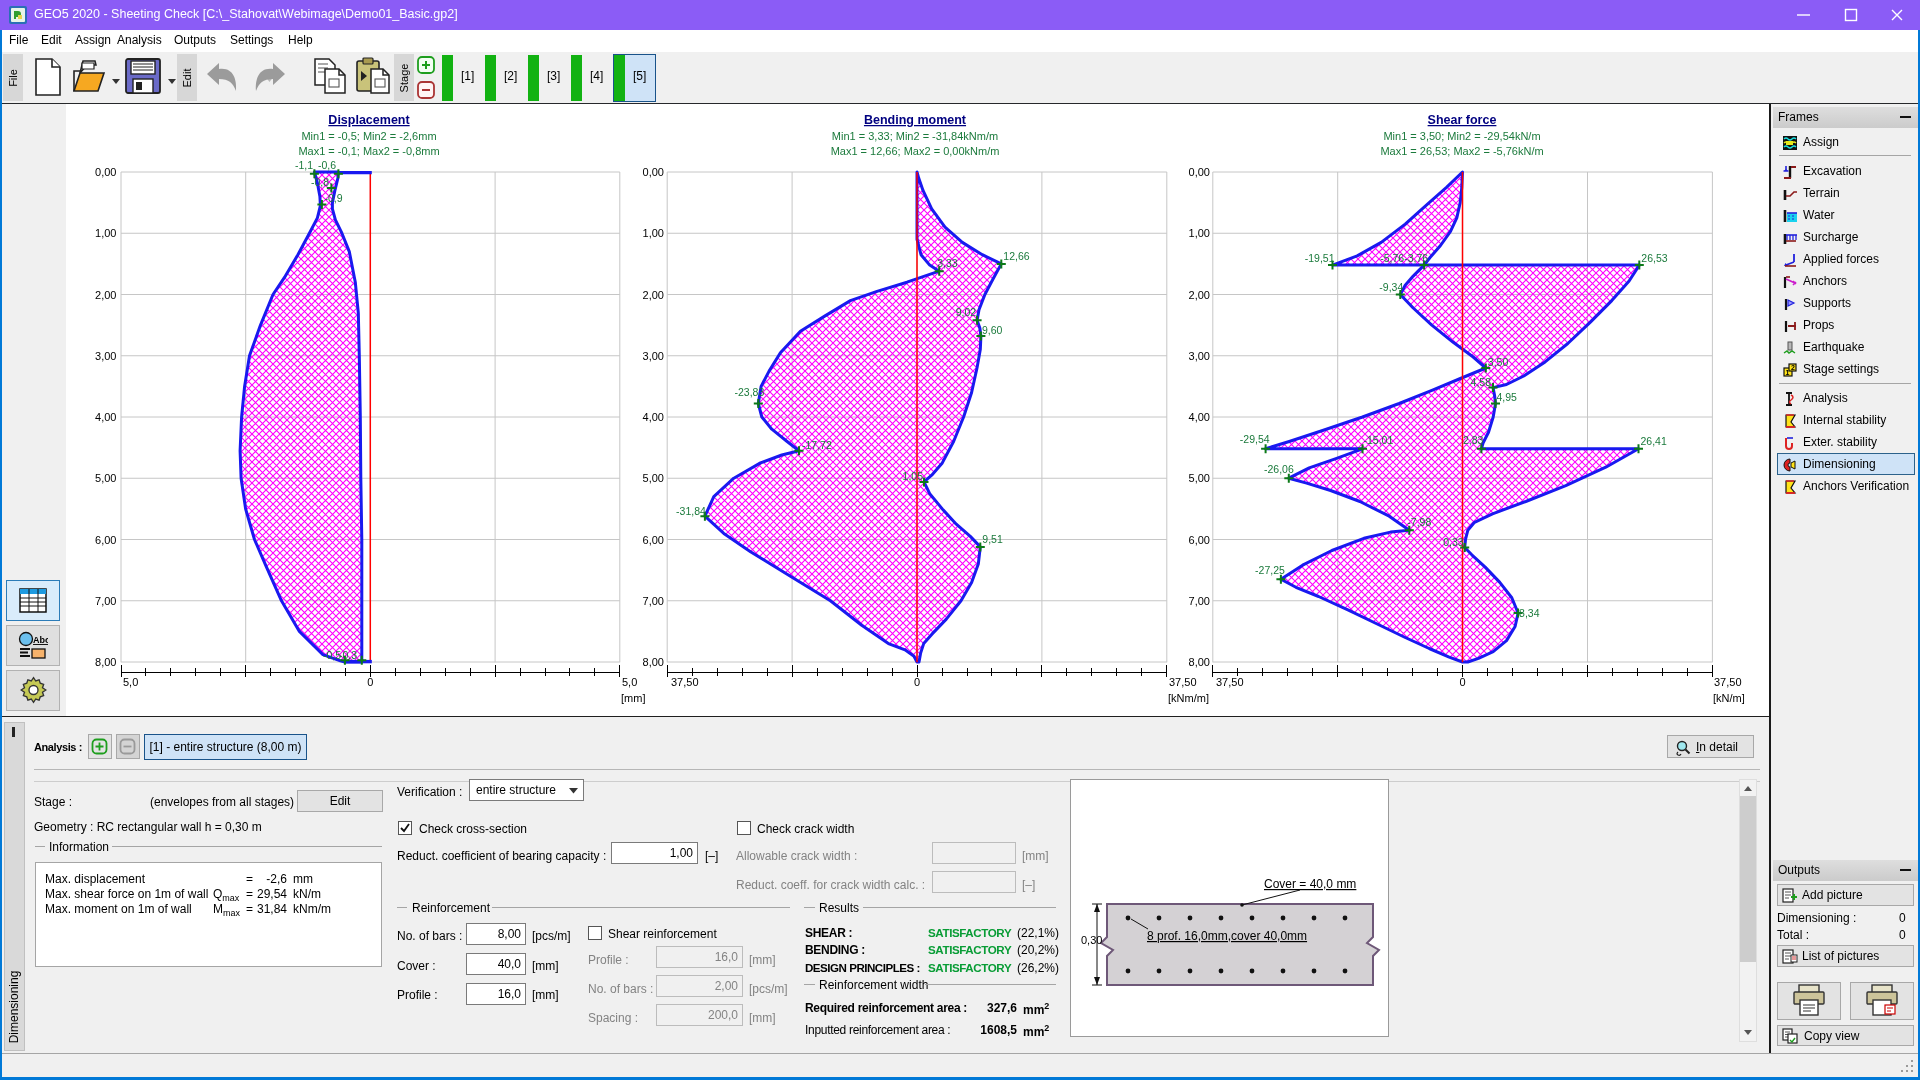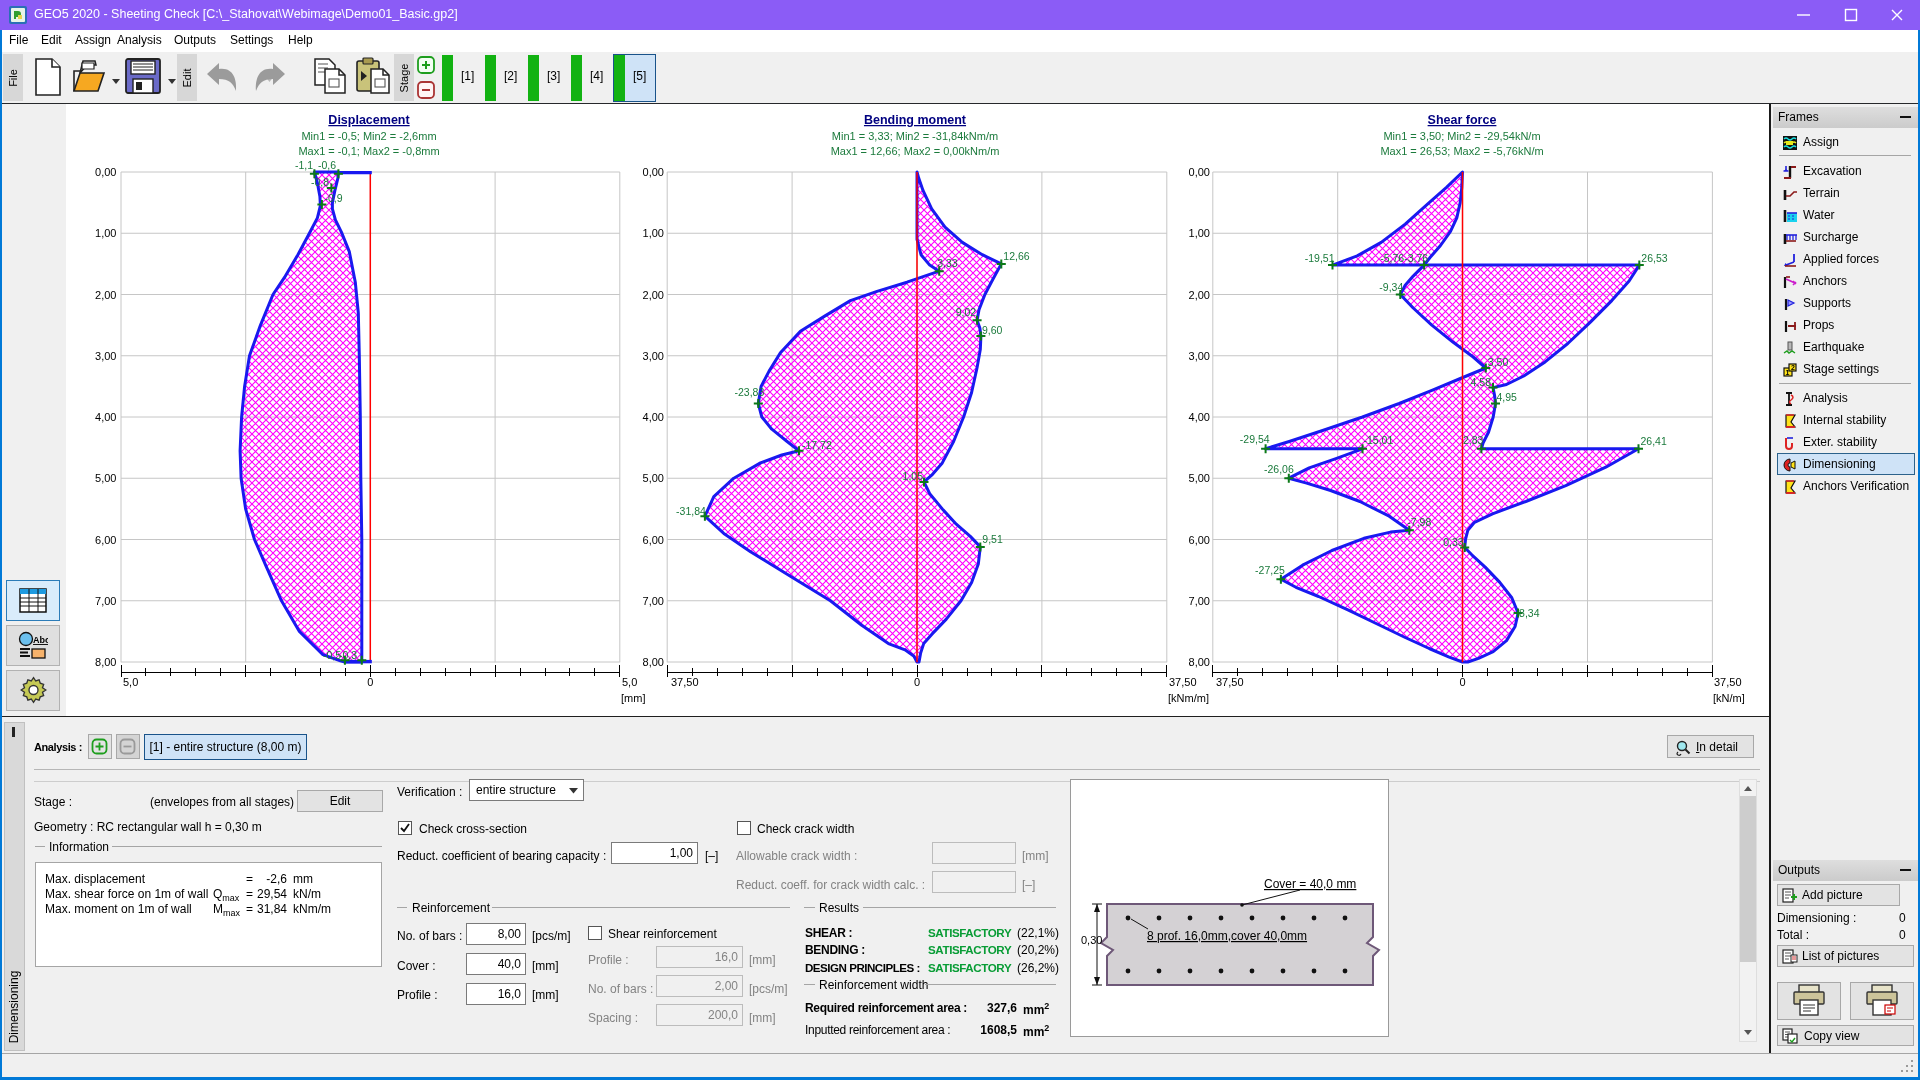--- a/index.html
+++ b/index.html
@@ -511,21 +511,21 @@
         <path d="M3 1 v12 h9 l-4 -5 4 -7 z" fill="#ffe319" stroke="#111" stroke-width="1.2"></path>
         <path d="M3 13 l9 0" stroke="#dd2222" stroke-width="1.8"></path>
         <path d="M3 1 l8 0" stroke="#dd2222" stroke-width="1.4"></path>
       </svg></span>
     <span class="tx">Anchors Verification</span>
   </div>
 <div class="abs" style="left:1773px;top:860px;width:145px;height:21px;background:linear-gradient(#dedede,#cbcbcb)">
     <span style="position:absolute;left:5px;top:3px;font-size:12px">Outputs</span>
     <span style="position:absolute;right:7px;top:9px;width:11px;height:2px;background:#111"></span>
   </div>
-<div class="btn" style="left:1777px;top:884px;width:123px;height:22px">
+<div class="btn" style="left:1777px;top:884px;width:137px;height:22px">
     <svg class="abs" style="left:4px;top:3px" width="16" height="16">
       <rect x="1" y="1" width="10" height="13" fill="#fff" stroke="#222" stroke-width="1.2"></rect>
       <path d="M3 4 h6 M3 7 h6 M3 10 h4" stroke="#555" stroke-width="1"></path>
       <path d="M9 9 h6 M12 6 v6" stroke="#1e9e1e" stroke-width="2"></path>
     </svg>
     <span style="position:absolute;left:24px;top:3px">Add picture</span>
   </div>
 <div class="lab" style="left:1777px;top:911px">Dimensioning :</div>
 <div class="lab" style="left:1899px;top:911px">0</div>
 <div class="lab" style="left:1777px;top:928px">Total :</div>

